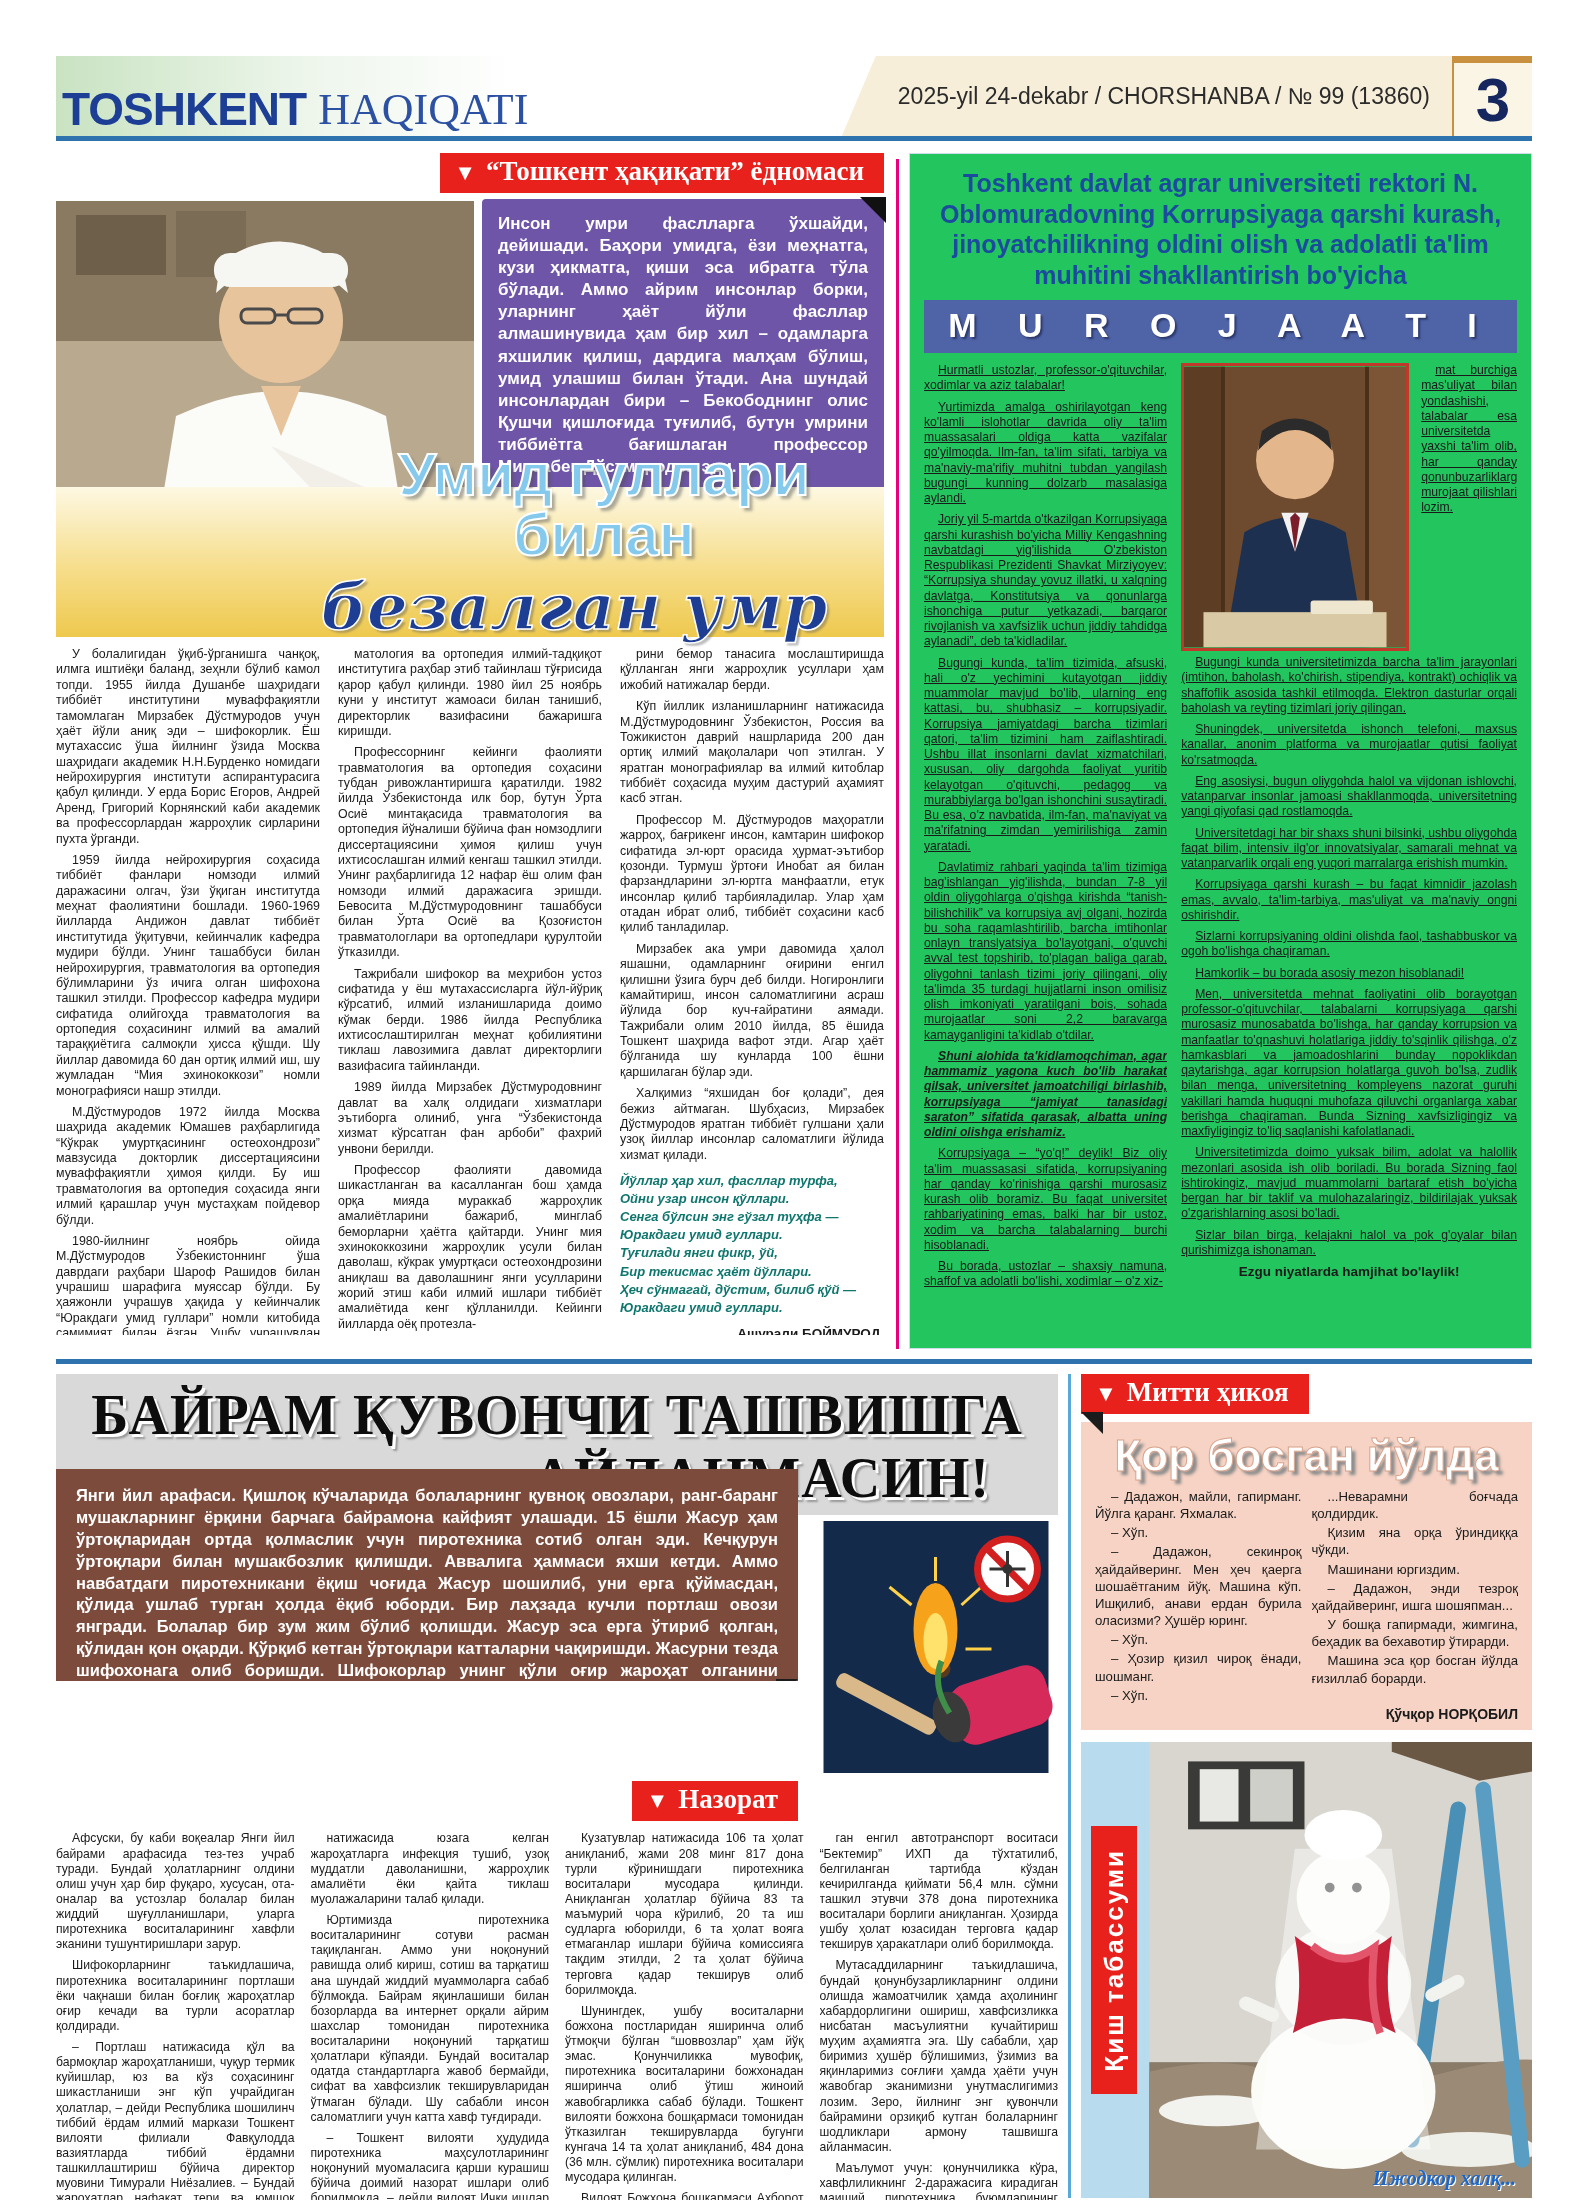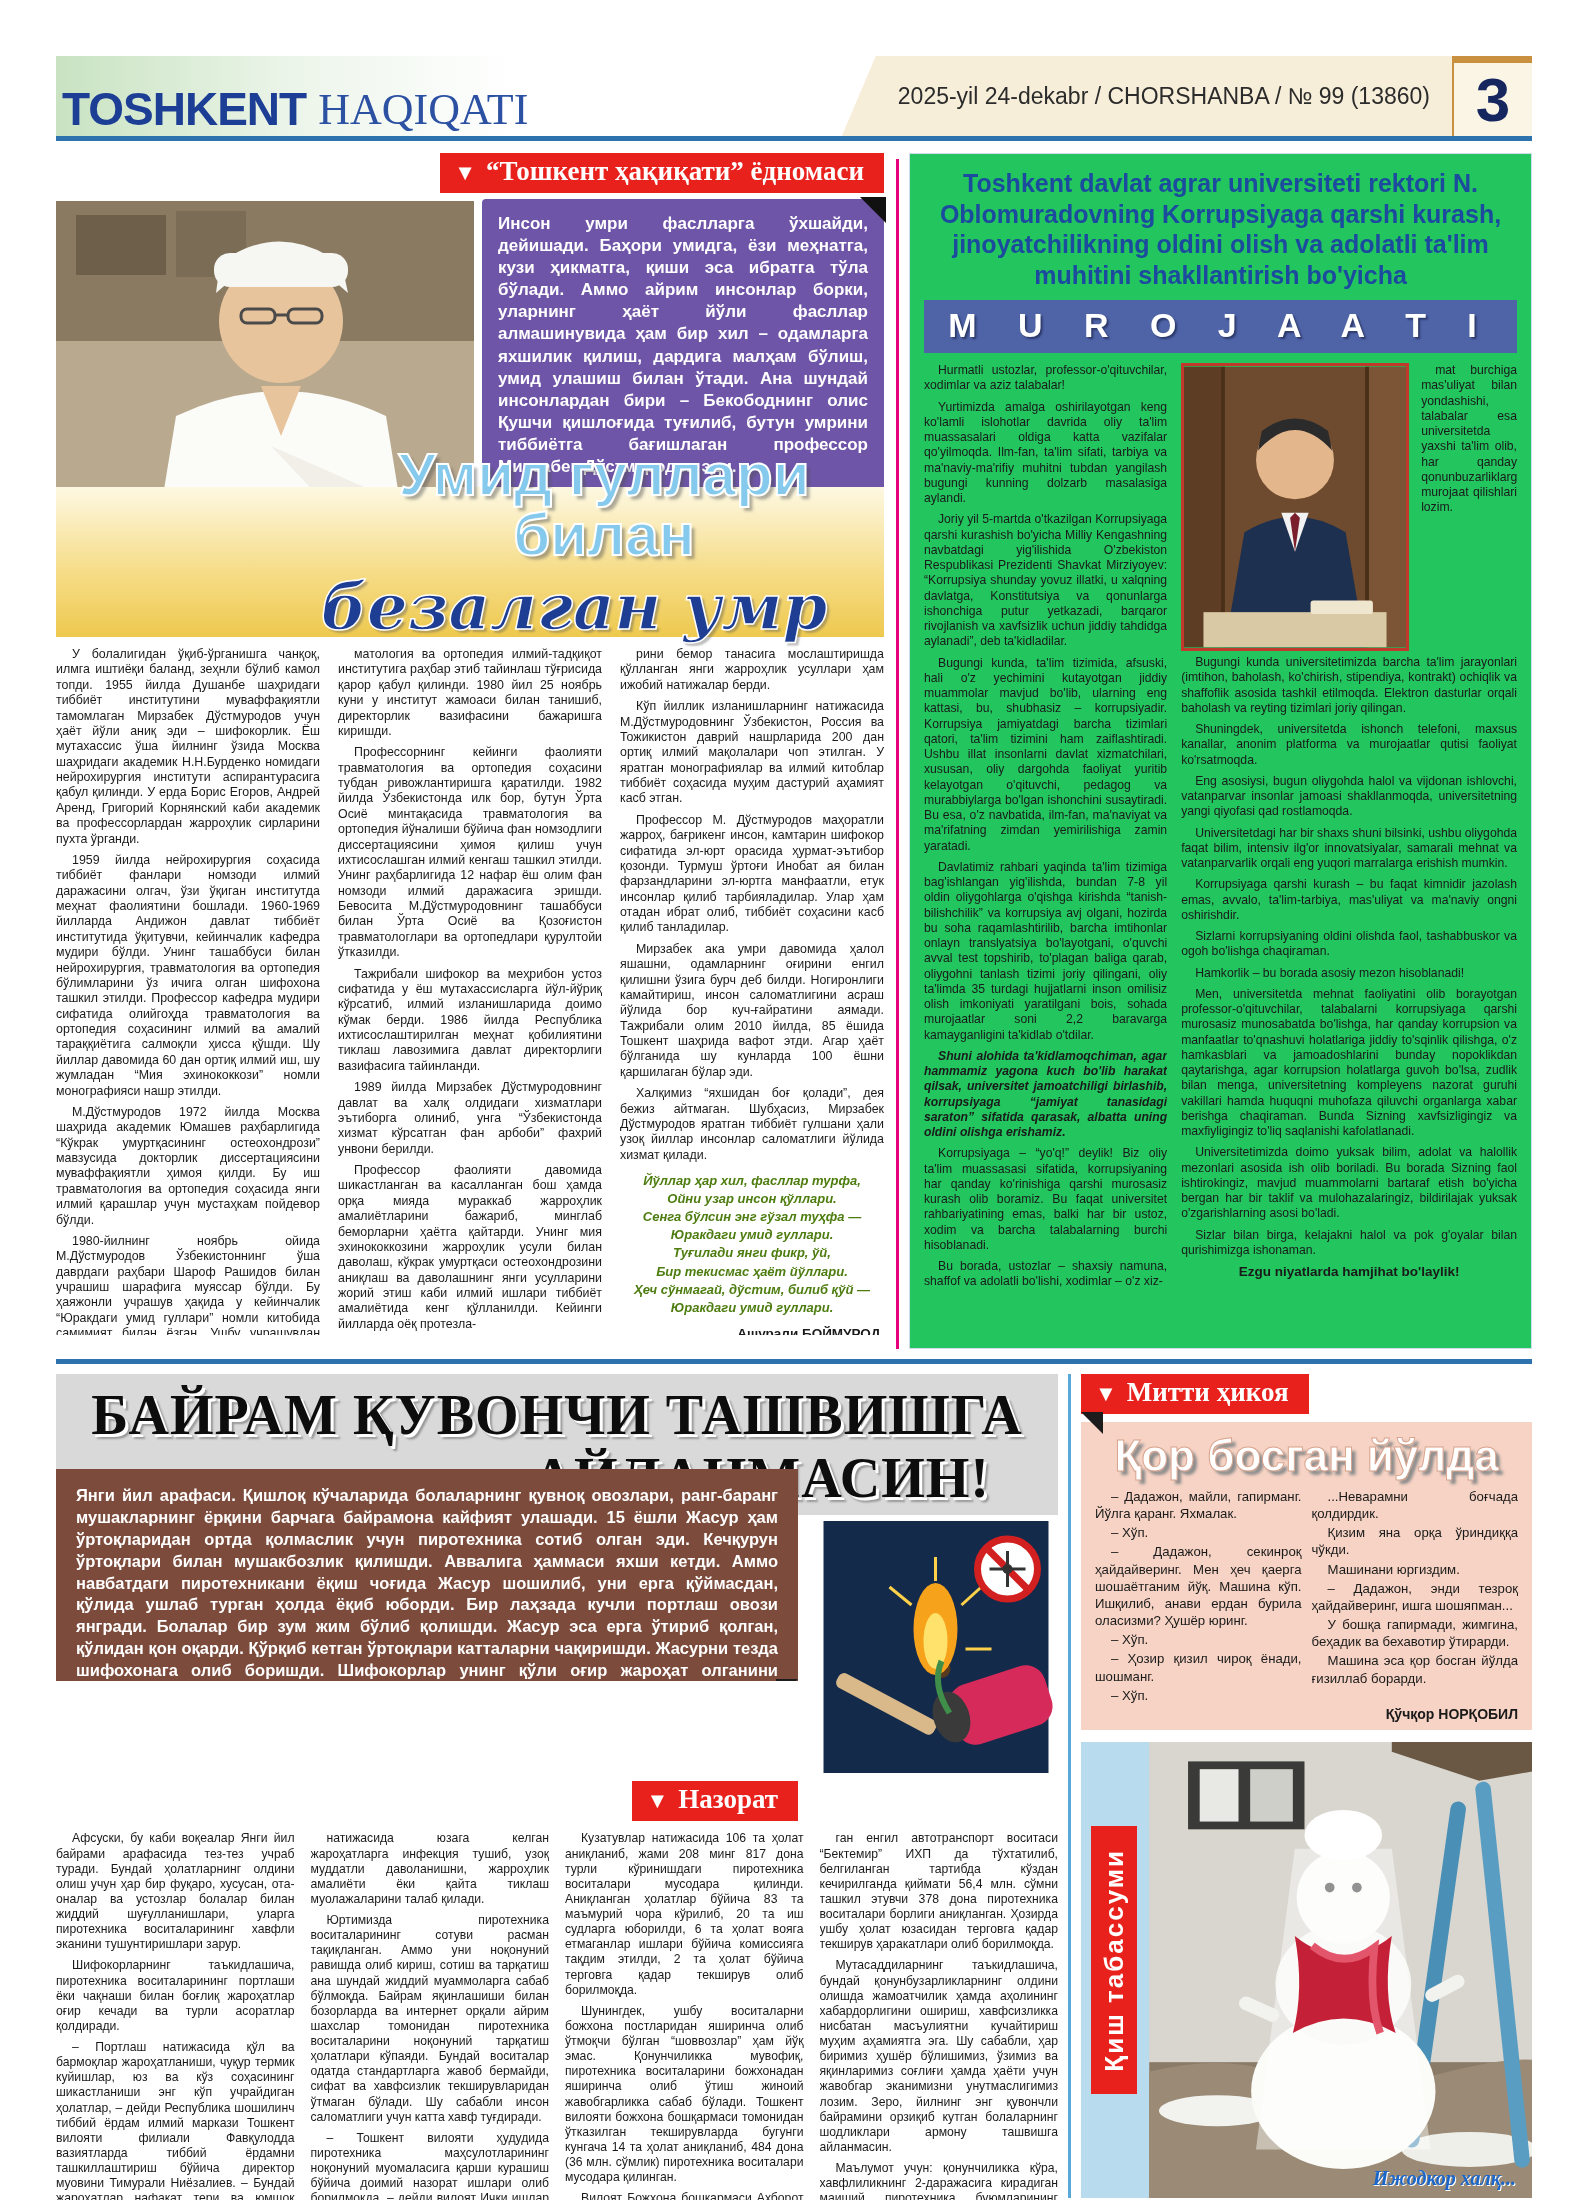--- a/index.html
+++ b/index.html
@@ -29,29 +29,29 @@
   .mem-top{position:relative;height:478px;}
   .mem-photo{position:absolute;left:0;top:48px;width:418px;height:430px;}
   .mem-kicker{position:absolute;right:0;top:0;}
   .mem-lead{position:absolute;right:0;top:46px;width:402px;background:#6f55a8;color:#fff;font-weight:bold;font-size:17px;line-height:1.3;text-align:justify;padding:14px 16px;border-radius:4px;box-sizing:border-box;}
   .mem-lead .fold{position:absolute;right:-2px;top:-2px;width:0;height:0;border-left:26px solid transparent;border-top:26px solid #111;}
   .yellow-band{position:absolute;left:0;bottom:-6px;width:100%;height:150px;background:linear-gradient(180deg,#fdf8e2 0%,#f6dd8a 55%,#eec94e 100%);}
   .mem-h1{position:absolute;right:0;bottom:66px;width:560px;text-align:center;font-weight:800;font-size:60px;color:#85c9ec;-webkit-text-stroke:2px #ffffff;text-shadow:4px 4px 3px rgba(80,80,80,.45);line-height:1;}
   .mem-h2{position:absolute;right:30px;bottom:-8px;width:560px;text-align:center;font-family:"DejaVu Serif",serif;font-style:italic;font-weight:bold;font-size:64px;color:#1d3e93;-webkit-text-stroke:1.5px #fff;text-shadow:3px 3px 2px rgba(90,90,90,.4);line-height:1;}
   .mem-cols{display:flex;gap:18px;margin-top:16px;height:688px;}
   .mem-cols .ncol{flex:1;}
-  .poem p{color:#4d7c0f;font-weight:bold;font-style:italic;text-indent:0;margin:0 0 2px;font-size:13px;text-align:center;}
+  .poem p{color:#0f766e;font-weight:bold;font-style:italic;text-indent:0;margin:0 0 2px;font-size:13px;text-align:left;}
   .byline{font-weight:bold;text-align:right;font-size:13.5px;margin-top:10px;}
   
   .appeal-headline{color:#1b4a9e;font-weight:bold;font-size:25px;text-align:center;line-height:1.22;margin:4px 6px 10px;}
   .appeal-banner{background:#4f63a7;color:#fff;font-weight:800;font-size:34px;letter-spacing:16px;text-align:center;padding:6px 0 8px;text-shadow:2px 2px 2px #2c3a6b;}
   .appeal-body{display:flex;gap:14px;margin-top:10px;flex:1;overflow:hidden;}
   .appeal-colA{width:41%;flex:none;}
   .appeal-colB{flex:1;}
-  .appeal-body p{font-size:12.2px;line-height:1.25;text-align:justify;margin:0 0 6px;text-indent:14px;}
+  .appeal-body p{font-size:12.2px;line-height:1.25;text-align:justify;margin:0 0 6px;text-indent:14px;text-decoration:underline;}
   .colB-top{display:flex;gap:12px;margin-bottom:4px;}
   .rector-photo{width:228px;height:288px;flex:none;border:3px solid #c0392b;box-sizing:border-box;}
   .colB-topText{flex:1;overflow:hidden;}
   .italic-para{font-style:italic;font-weight:bold;}
   .closing{font-weight:bold;text-align:center;font-size:13.5px;margin-top:2px;}
   
   .bottom-rule{border-top:5px solid #2e73ae;margin-top:10px;}
   .bottom-row{display:flex;margin-top:10px;height:824px;}
   .fireworks{width:1002px;flex:none;display:flex;flex-direction:column;}
   .v-blue{width:3px;background:#59a8d8;margin:0 10px;flex:none;}

